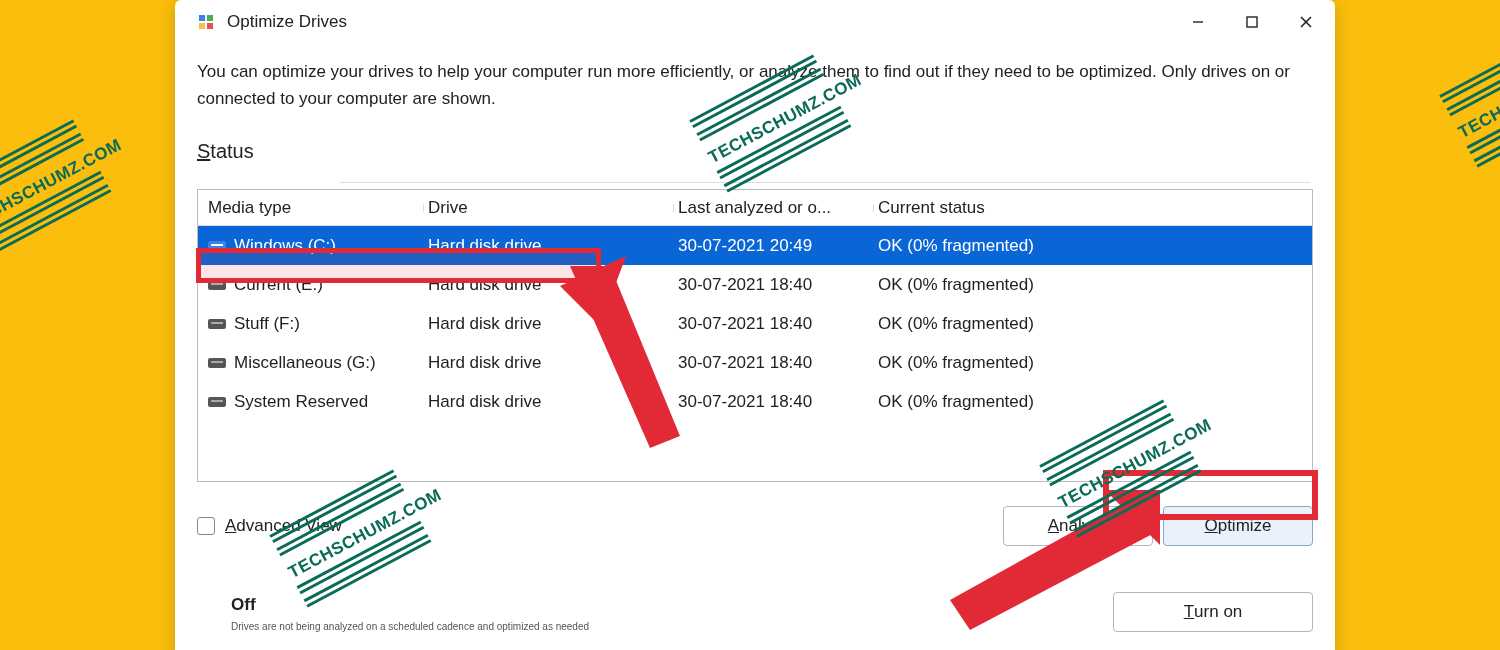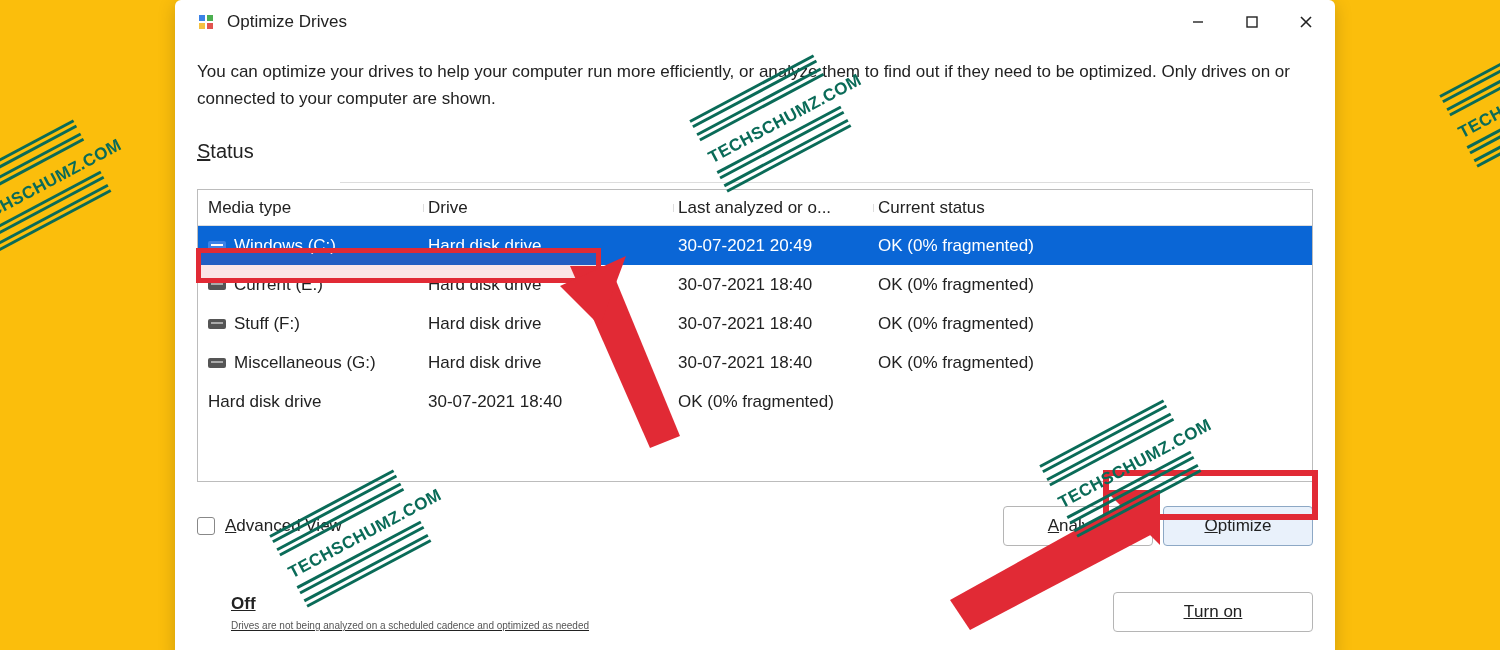--- a/index.html
+++ b/index.html
@@ -168,23 +168,22 @@
     width:215px; height:50px;
     border:6px solid #e12a35;
     pointer-events:none;
     z-index:30;
   }
   .u { text-decoration: underline; }
 
   .sched { margin-top: 46px; }
   .sched .s-title{ font-size:17px; }
   .sched .s-body{
-    display:flex; justify-content:space-between; align-items:center;
+    display:flex; justify-content:space-between; align-items:flex-end;
     margin-top:14px;
-    text-decoration:underline;
   }
   .sched-off{ padding-left:34px;}
   .sched-off .off{ font-weight:700; font-size:17px; margin-bottom:6px;}
   .sched-off .sub{ color:#555; font-size:10px; }
 
   
   .arrow1{
     position:absolute;
     left:560px; top:256px;
     width:160px; height:200px;
@@ -367,20 +366,24 @@
           <div class="row">
             <div class="drive-cell-drive">
               <span class="hdd-icon "></span>
               <span>Miscellaneous (G:)</span>
             </div>
             <div>Hard disk drive</div>
             <div>30-07-2021 18:40</div>
             <div>OK (0% fragmented)</div>
           </div>
           <div class="row">
+            <div class="drive-cell-drive">
+              <span class="hdd-icon "></span>
+              <span>System Reserved</span>
+            </div>
             <div>Hard disk drive</div>
             <div>30-07-2021 18:40</div>
             <div>OK (0% fragmented)</div>
           </div>
         </div>
       <div class="pad"></div>
     </div>
 
     <div class="below-table">
       <label class="adv-view">

